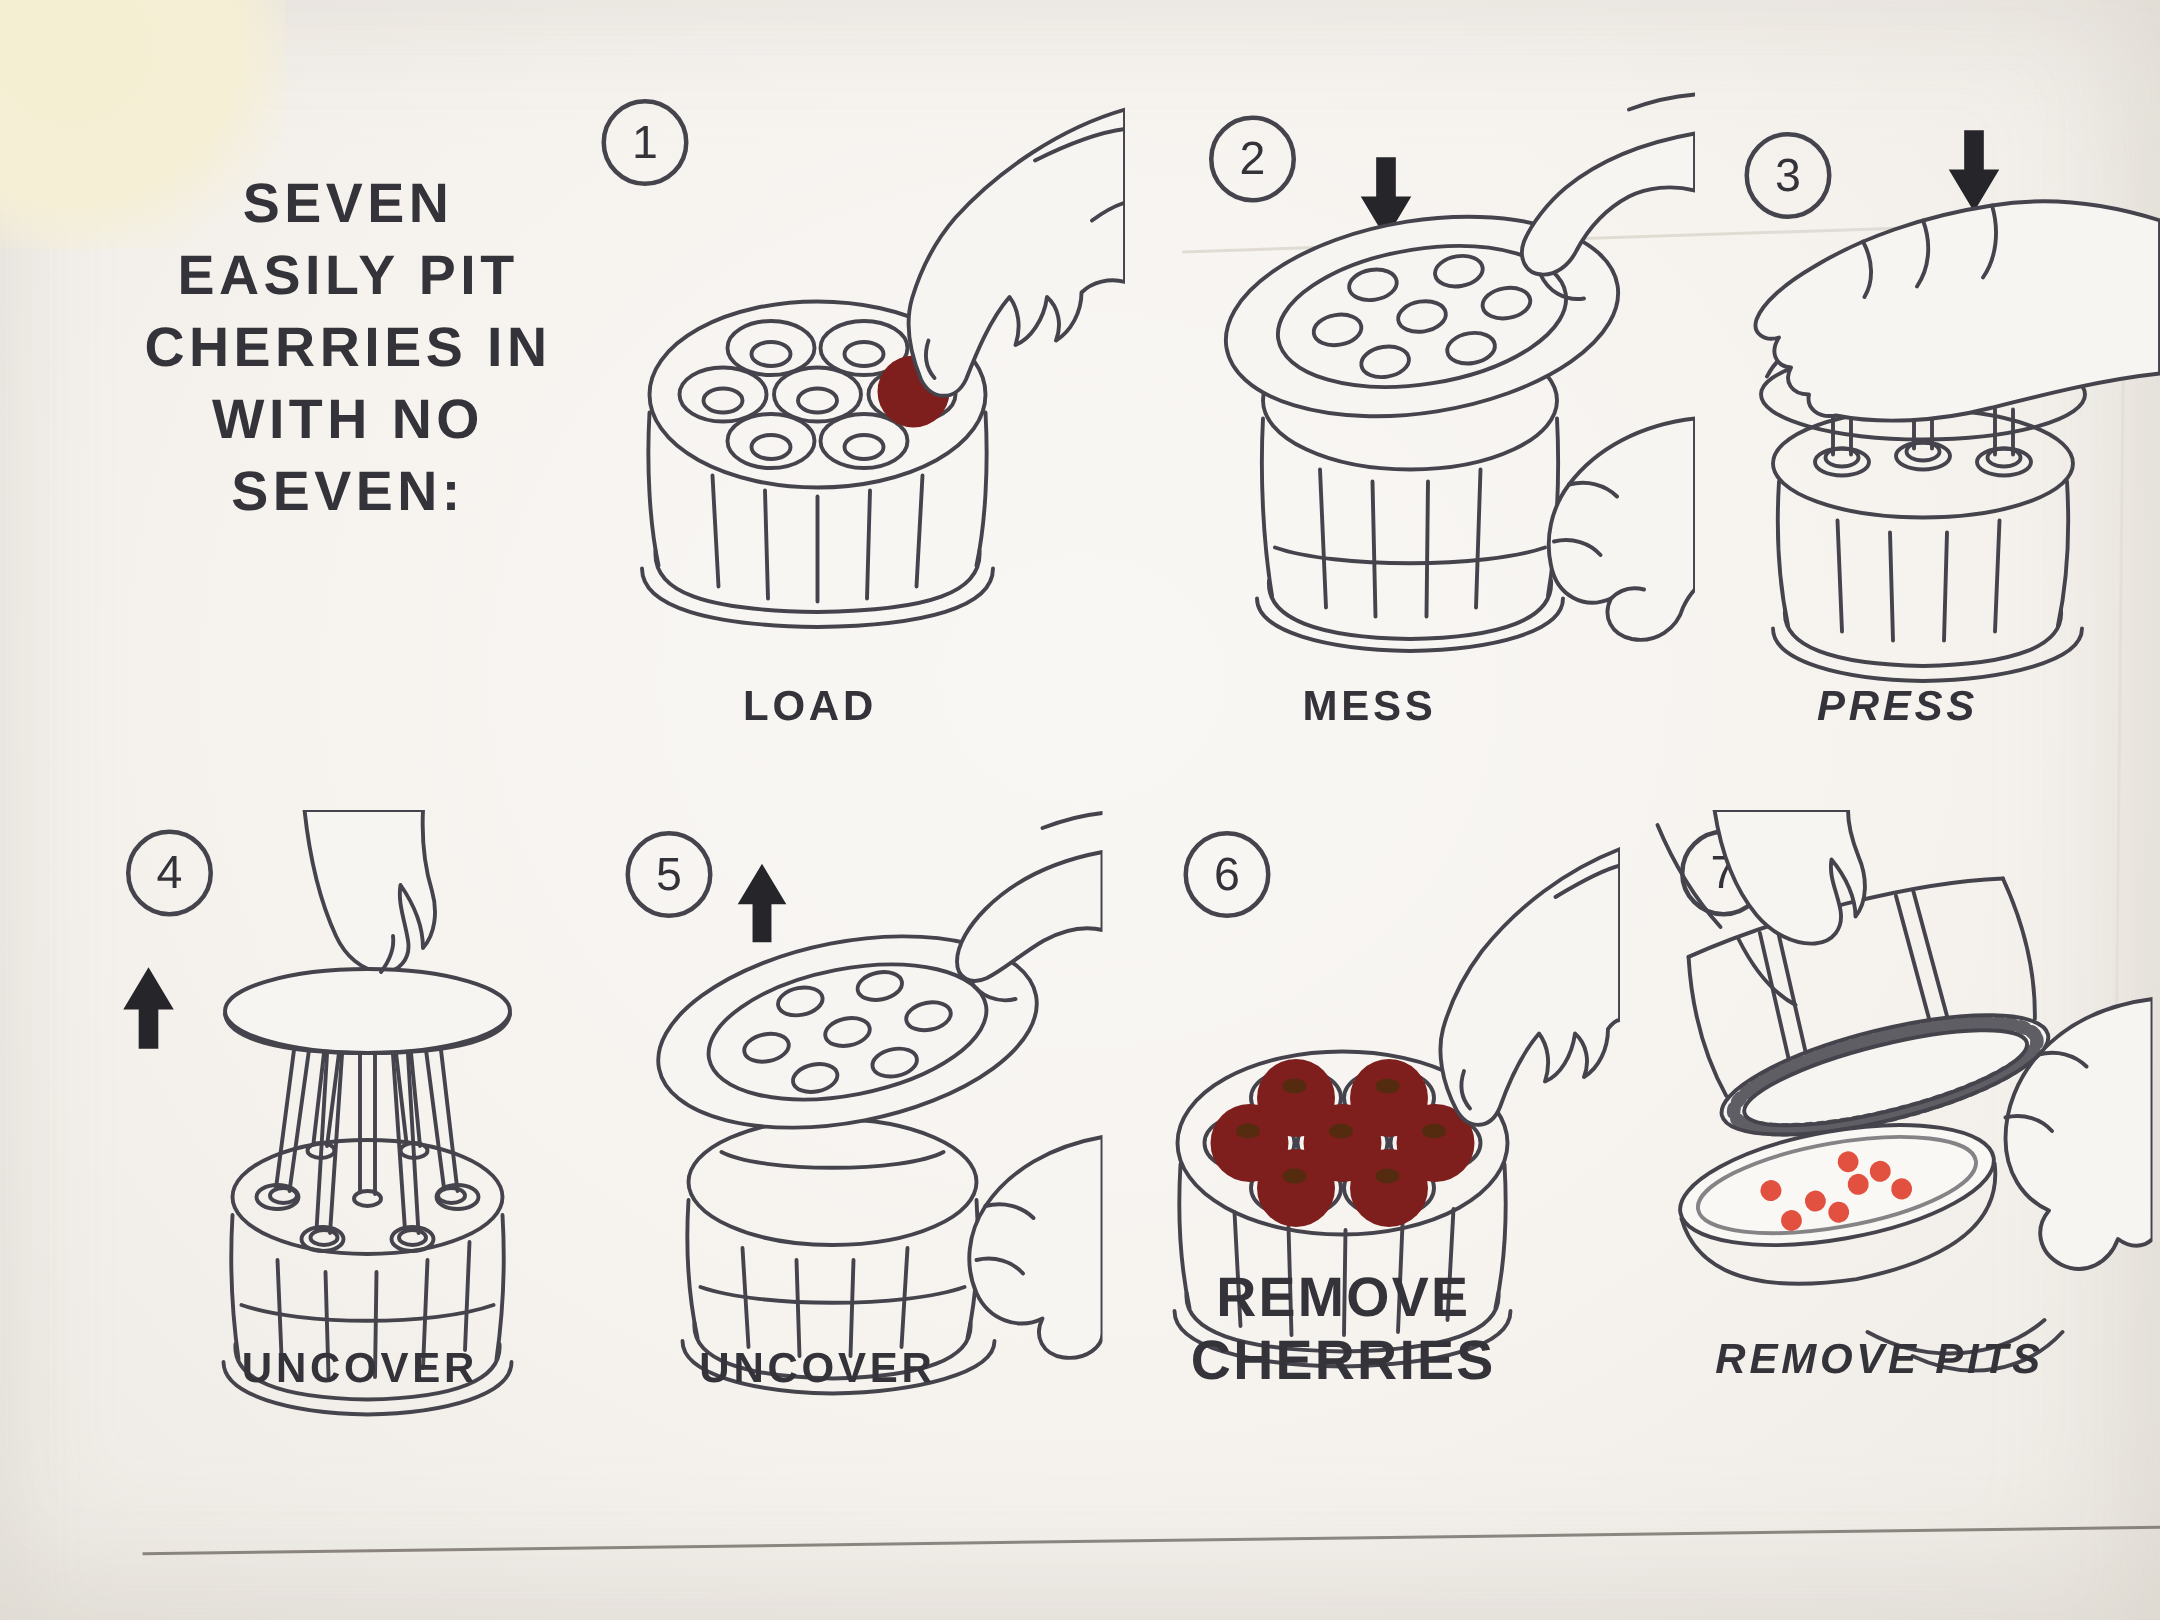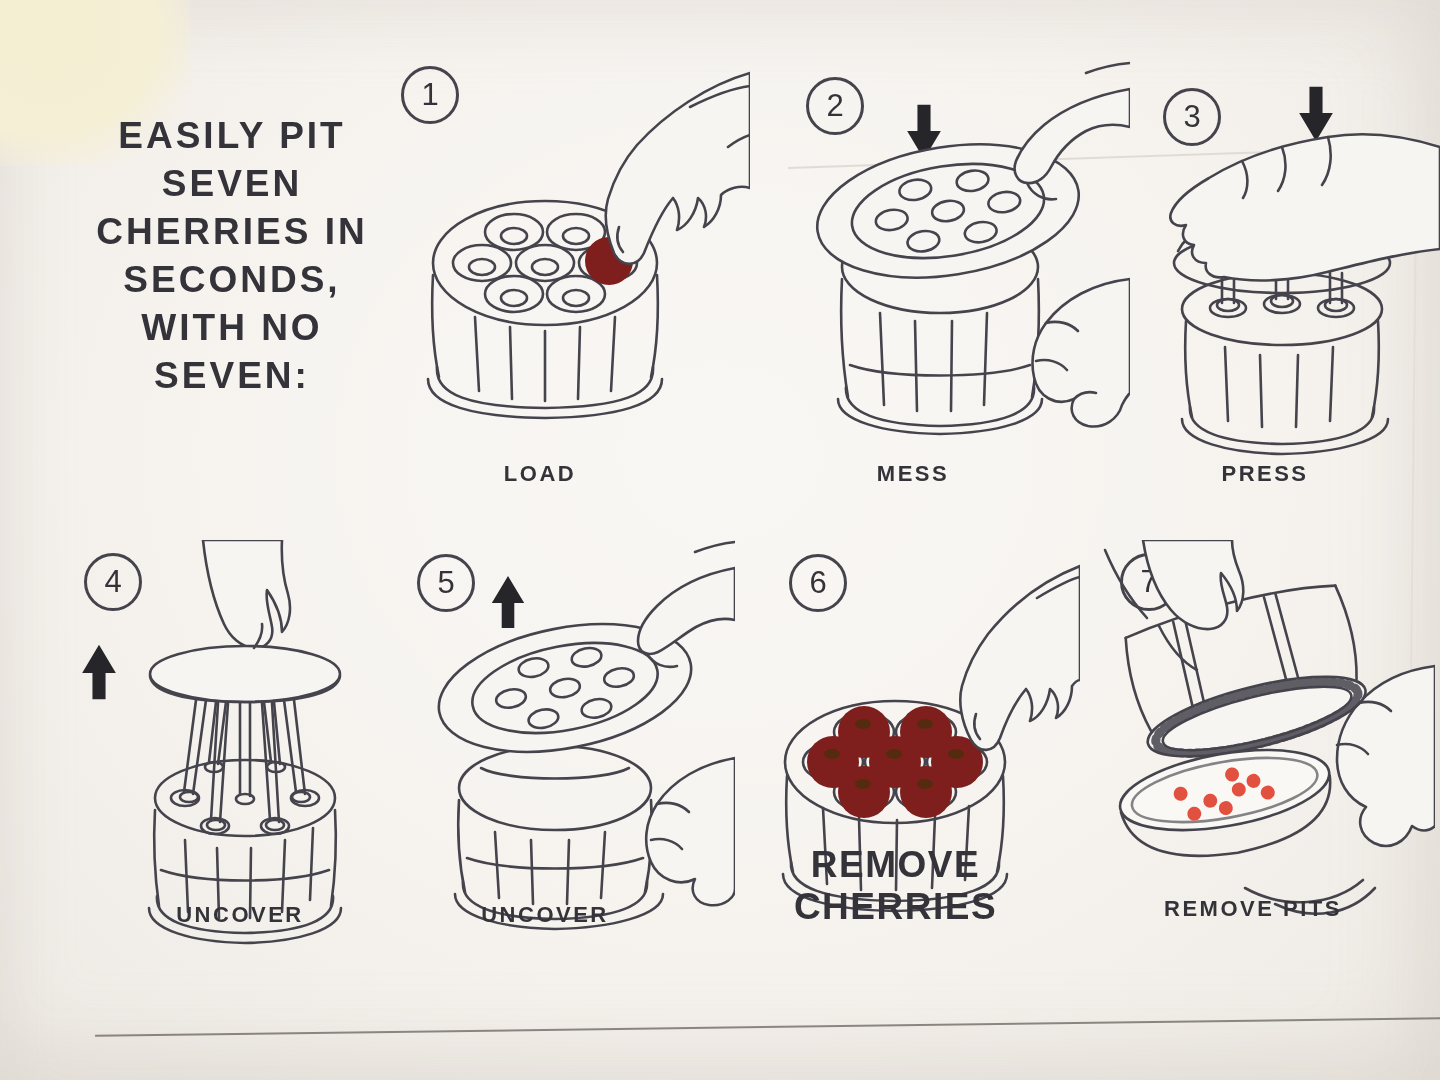--- a/index.html
+++ b/index.html
@@ -20,43 +20,42 @@
   
   .tagline{left:58px;top:112px;width:348px;text-align:center;
            font-size:37px;font-weight:bold;letter-spacing:3px;line-height:48px;
            color:var(--text,#343339);}
   
   .step{position:absolute;}
   .badge{position:absolute;width:52px;height:52px;border:3px solid var(--ink,#45434c);
          border-radius:50%;display:flex;align-items:center;justify-content:center;
          font-size:31px;font-weight:500;color:var(--text,#343339);background:transparent;}
   .caption{position:absolute;left:0;right:0;text-align:center;
-           font-size:22px;font-weight:bold;letter-spacing:2.5px;color:var(--text,#343339);}
-  .caption.it{}
+           font-size:28px;font-weight:bold;letter-spacing:2.5px;color:var(--text,#343339);}
+  .caption.it{font-style:italic;}
   .illo{position:absolute;inset:0;width:100%;height:100%;}
   .ink{stroke:var(--ink,#45434c);stroke-width:2.6;fill:none;stroke-linecap:round;stroke-linejoin:round;}
   .hand{fill:var(--paper,#f7f5f2);stroke:var(--ink,#45434c);stroke-width:2.6;stroke-linejoin:round;}
   .arrow-icon{position:absolute;}
   .arrow-icon path{fill:var(--arrow,#26252a);}
 </style>
 </head>
 <body>
 
 <div id="page">
 
   <div class="abs cream"></div>
   <div class="abs crease-top"></div>
   <div class="abs crease-bottom"></div>
   <div class="abs crease-right"></div>
 
   <div class="abs tagline">
+    <div>SEVEN</div>
     <div>EASILY PIT</div>
-    <div>SEVEN</div>
     <div>CHERRIES IN</div>
-    <div>SECONDS,</div>
     <div>WITH NO</div>
     <div>SEVEN:</div>
   </div>
 
   <div class="step" style="left:390px;top:55px;width:360px;height:440px;">
     <div class="badge" style="left:11px;top:11px;">
       <span>1</span>
     </div>
     <svg class="illo" viewBox="0 0 360 440">
       <g class="ink">

